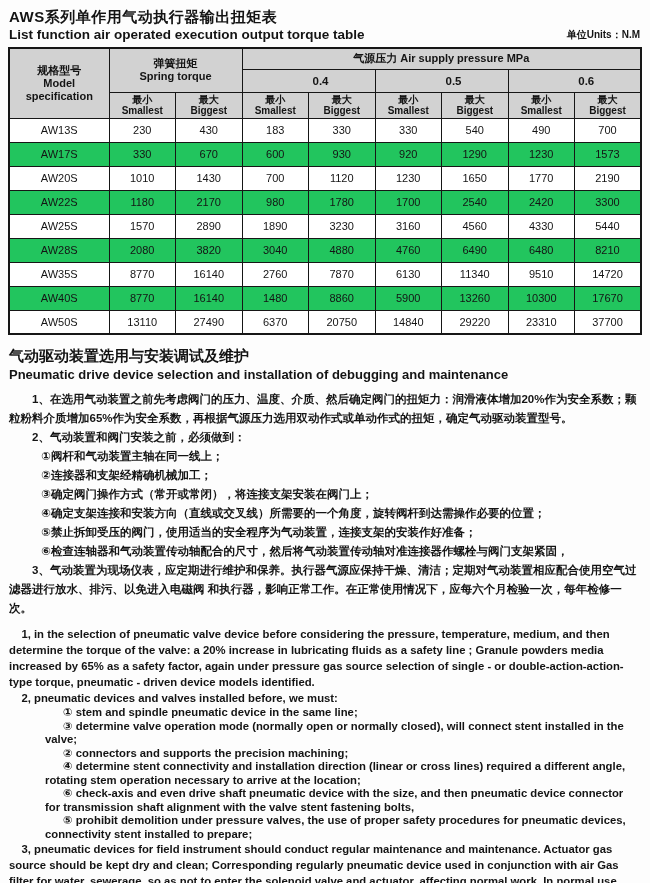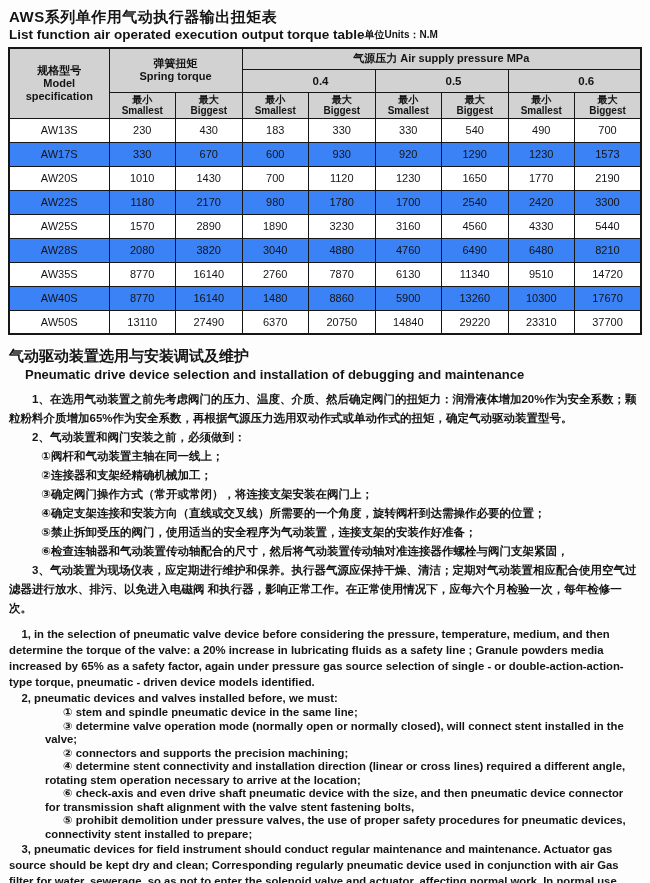--- a/index.html
+++ b/index.html
@@ -8,41 +8,41 @@
     width: 650px; height: 883px;
     background: #fdfdfd;
     color: #141414;
     font-family: "Liberation Sans", "DejaVu Sans", sans-serif;
     overflow: hidden;
   }
   .page { padding: 6px 8px 0 8px; }
 
   
   h1 { font-size: 15px; margin: 2px 0 0 1px; letter-spacing: .5px; font-weight: bold; }
-  .subtitle-row { display: flex; justify-content: flex-start; align-items: flex-end; margin: 0 2px 5px 1px; }
+  .subtitle-row { display: flex; justify-content: space-between; align-items: flex-end; margin: 0 2px 5px 1px; }
   h2 { font-size: 13.5px; margin: 0; font-weight: bold; }
   .units { font-size: 10px; font-weight: bold; }
 
   
   table { border-collapse: collapse; table-layout: fixed; width: 634px; border: 2px solid #161616; margin-top: 2px; }
   col.c-model { width: 100px; }
   th, td { border: 1px solid #161616; text-align: center; padding: 0; overflow: hidden; }
   thead th { background: #d2d2d2; font-weight: bold; }
   .h-model, .h-spring { font-size: 11px; line-height: 13px; }
   .h-model .en, .h-spring .en { font-weight: bold; }
   .h-air   { height: 21px; font-size: 11px; }
   .h-press { height: 23px; font-size: 11.5px; padding-left: 24px; }
   .h-mm    { height: 26px; font-size: 10px; line-height: 11px; }
   tbody td { height: 24px; font-size: 11px; background: #ffffff; }
-  tbody tr.stripe td { background: #3b82f6; }
+  tbody tr.stripe td { background: #22c55e; }
 
   
   section { margin-top: 12px; padding: 0 1px; }
   h3 { font-size: 15px; margin: 0 0 1px 0; font-weight: bold; }
-  h4 { font-size: 13px; margin: 0 0 8px 16px; font-weight: bold; }
+  h4 { font-size: 13px; margin: 0 0 8px 0; font-weight: bold; }
   .cn-block p { margin: 0; font-size: 11.5px; font-weight: bold; line-height: 19px; }
   .cn-block p.num  { text-indent: 2em; }
   .cn-block p.item { text-indent: 2.8em; }
   .en-block { margin-top: 8px; }
   .en-block p { margin: 0; font-size: 11.3px; font-weight: bold; }
   .en-block p.num  { text-indent: 1.1em; line-height: 16px; }
   .en-block p.item { text-indent: 1.6em; line-height: 13.5px; margin-left: 36px; }
 </style>
 </head>
 <body>

